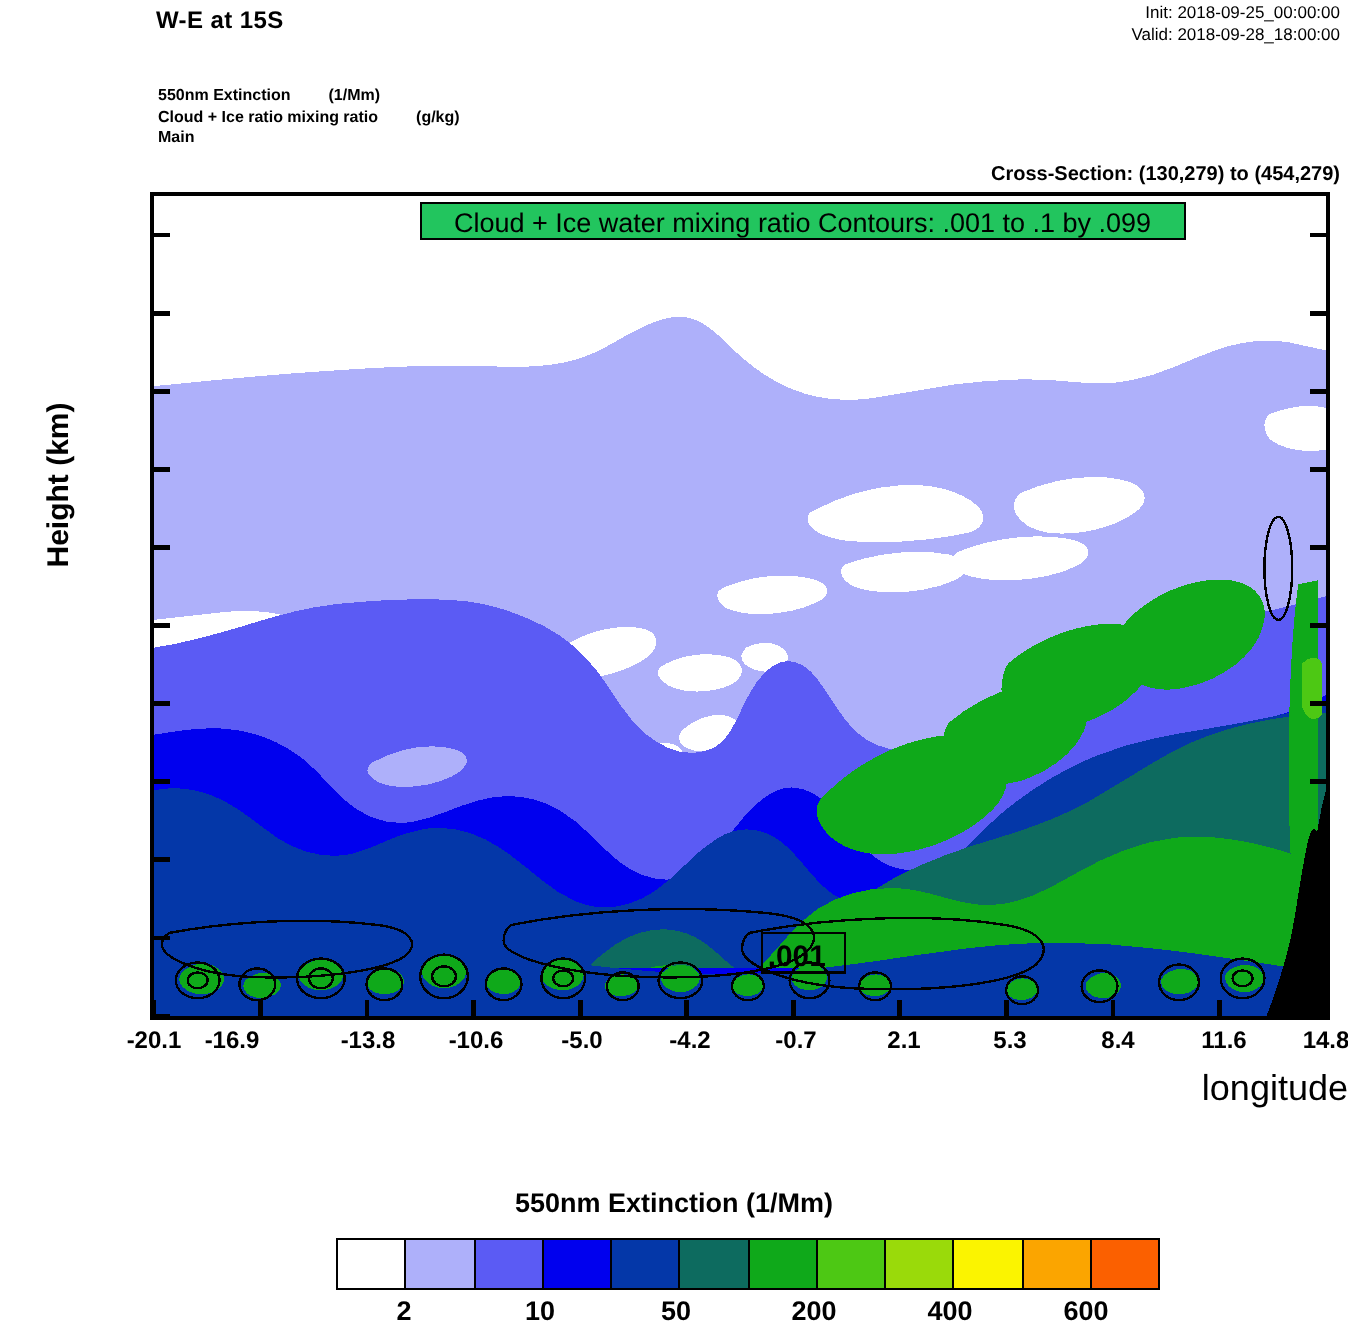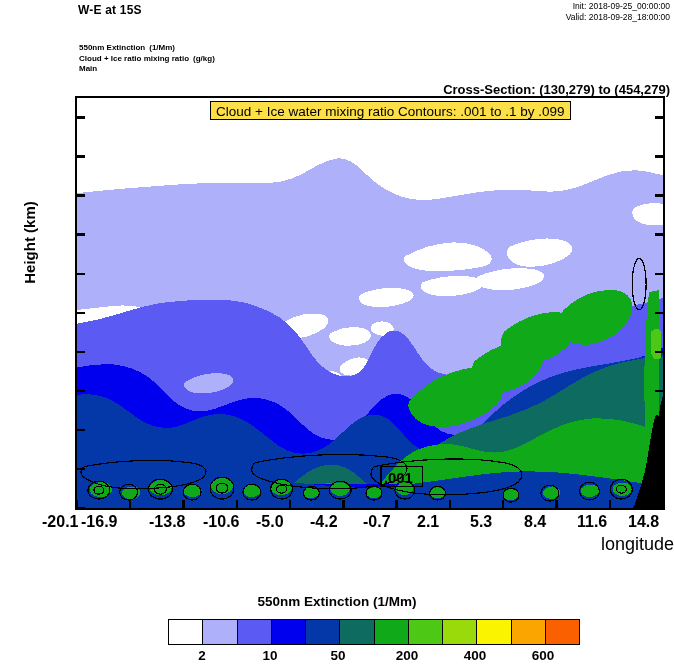--- a/index.html
+++ b/index.html
@@ -36,26 +36,26 @@
     line-height: 11px;
   }
   .hdr-vars {
     position: absolute;
     left: 79px;
     top: 43px;
     font-size: 8px;
     font-weight: bold;
     line-height: 10.5px;
   }
-  .hdr-vars .vunit { padding-left: 4px; text-align: center; }
+  .hdr-vars .vunit { padding-left: 19px; text-align: center; }
   .hdr-xsec {
     position: absolute;
     right: 4px;
     top: 82px;
-    font-size: 13px;
+    font-size: 10px;
     font-weight: bold;
     margin-left: 47px;
   }
 
   
   .plot-frame {
     position: absolute;
     left: 75px;
     top: 96px;
     width: 590px;
@@ -72,22 +72,22 @@
     height: 100%;
   }
   .plot-canvas svg { display: block; width: 100%; height: 100%; }
 
   .contour-banner {
     position: absolute;
     left: 133px;
     top: 3px;
     height: 19px;
     line-height: 19px;
-    padding: 0 5px;
-    background: #fde047;
+    padding: 0 16px;
+    background: #22c55e;
     border: 1.5px solid #000000;
     font-size: 13.5px;
     font-weight: normal;
     white-space: nowrap;
     box-sizing: border-box;
     z-index: 4;
   }
   .ylab-wrap {
     position: absolute;
     left: -12px;
@@ -96,21 +96,22 @@
     transform-origin: center center;
     font-size: 15px;
     font-weight: bold;
     white-space: nowrap;
   }
   .xtick-label {
     position: absolute;
     top: 513px;
     width: 70px;
     margin-left: -35px;
-    font-size: 16px;
+    text-align: center;
+    font-size: 12px;
     font-weight: bold;
   }
   .xlab {
     position: absolute;
     left: 0;
     right: 0;
     top: 534px;
     text-align: right;
     font-size: 18px;
   }

